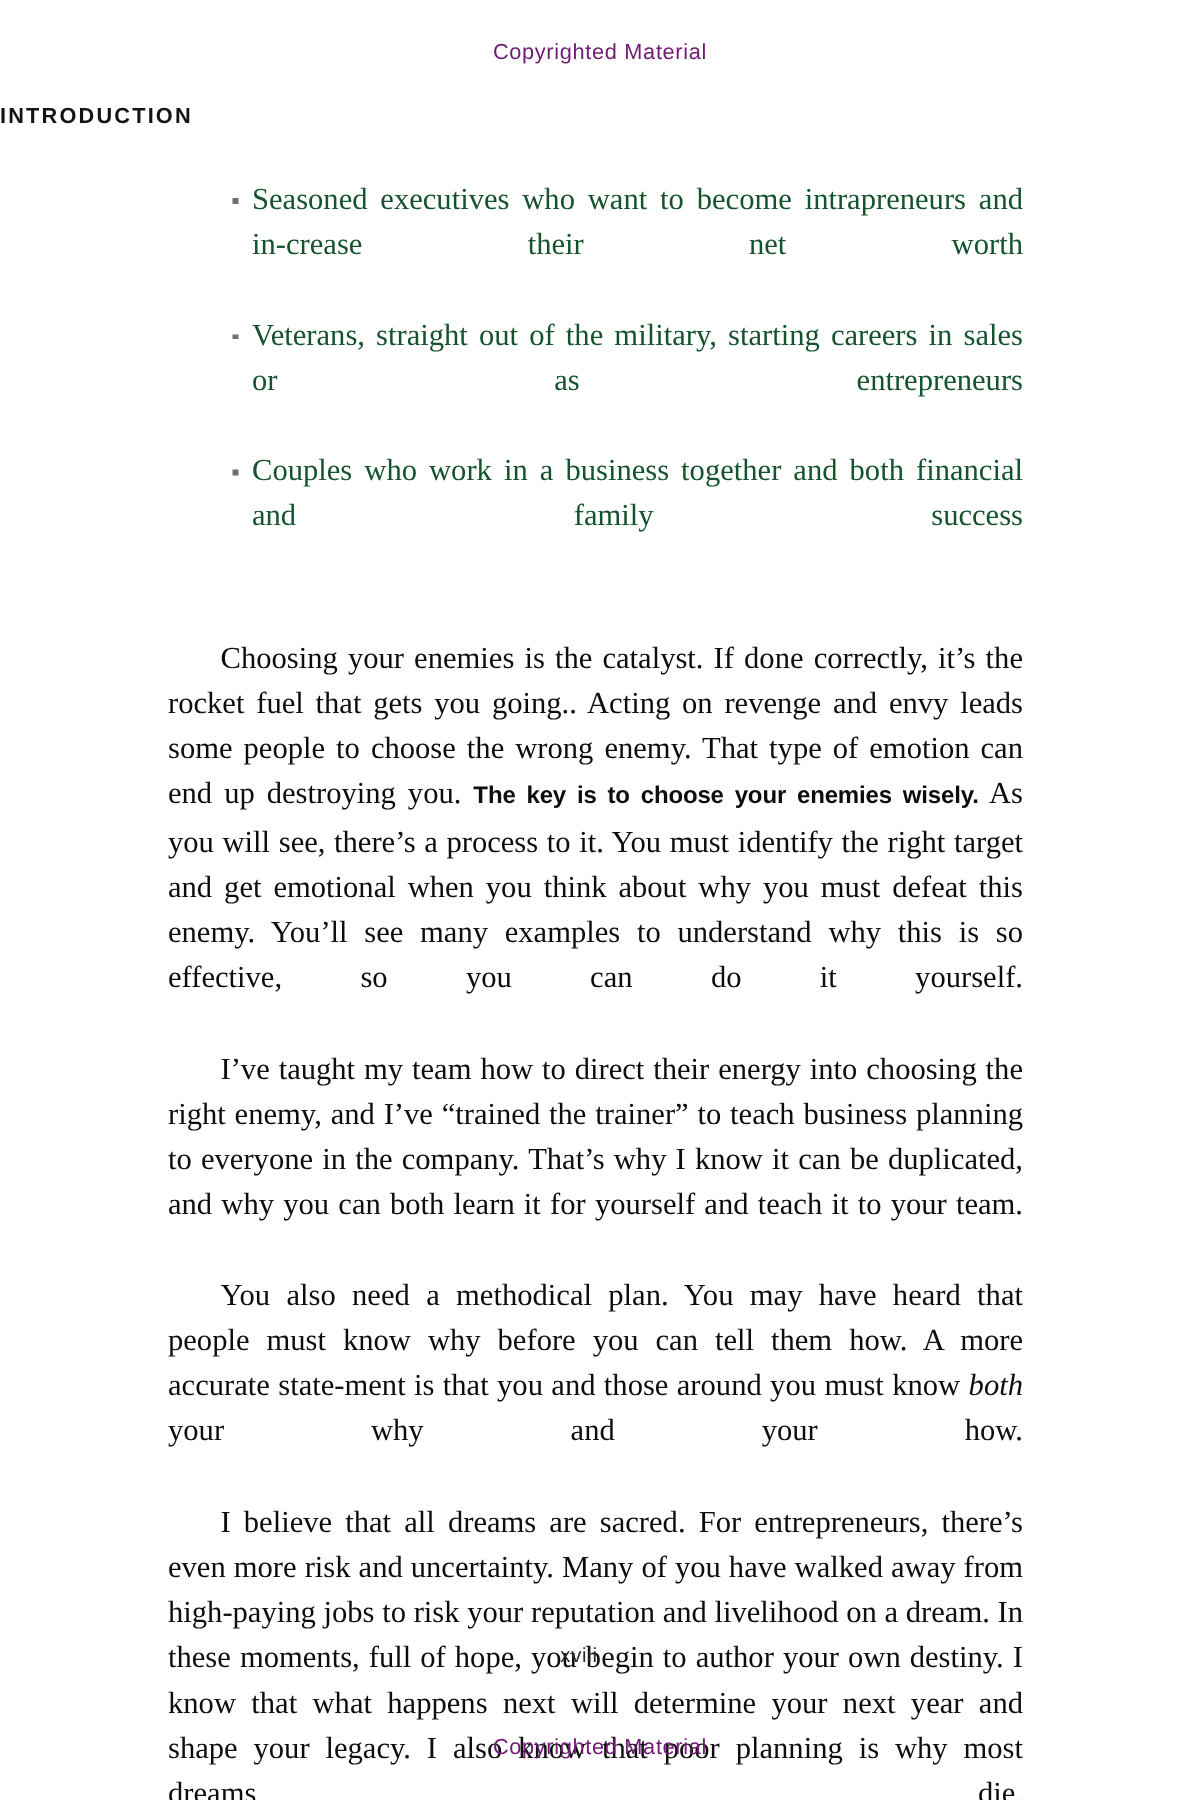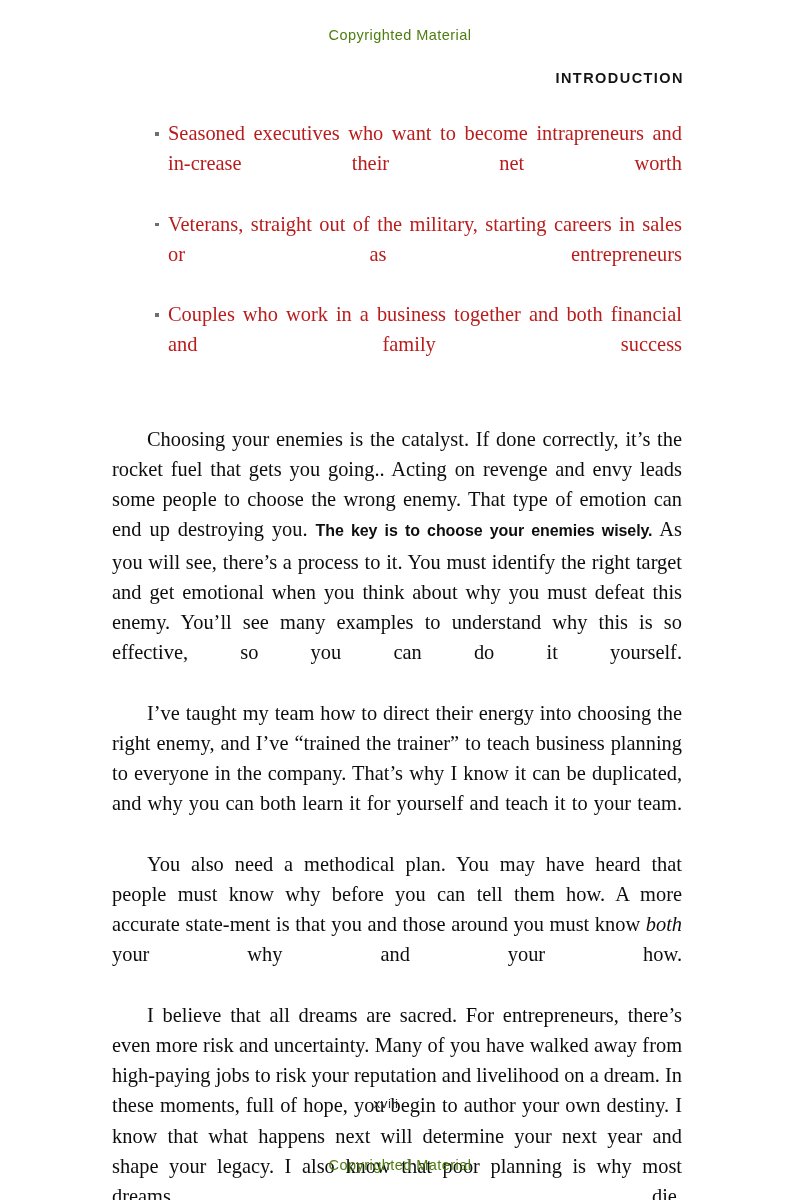--- a/index.html
+++ b/index.html
@@ -26,33 +26,33 @@
 
   
   .watermark {
     position: absolute;
     left: 0;
     width: 800px;
     text-align: center;
     font-family: "Liberation Sans", sans-serif;
     font-size: 14.5px;
     letter-spacing: 0.45px;
-    color: #4d7c0f;
+    color: #701a75;
     white-space: nowrap;
   }
   .watermark-top { top: 27px; }
   .watermark-bottom { top: 1157px; }
 
   
   .running-head {
     position: absolute;
     top: 70px;
     left: 0;
     width: 684px;
-    text-align: right;
+    text-align: left;
     font-family: "Liberation Sans", sans-serif;
     font-weight: bold;
     font-size: 14.5px;
     letter-spacing: 1.45px;
     color: #141414;
     white-space: nowrap;
   }
 
   
   .column {
@@ -69,21 +69,21 @@
     padding: 0;
   }
   .bullet-item {
     position: relative;
     padding-left: 56px;
     font-size: 20.4px;
     line-height: 30.2px;
     text-align: justify;
     text-justify: inter-word;
     margin: 0;
-    color: #b91c1c;
+    color: #14532d;
   }
   .bullet-item::before {
     content: "";
     position: absolute;
     left: 43px;
     top: 14px;
     width: 3.5px;
     height: 3.5px;
     background: #6f6f6f;
   }

